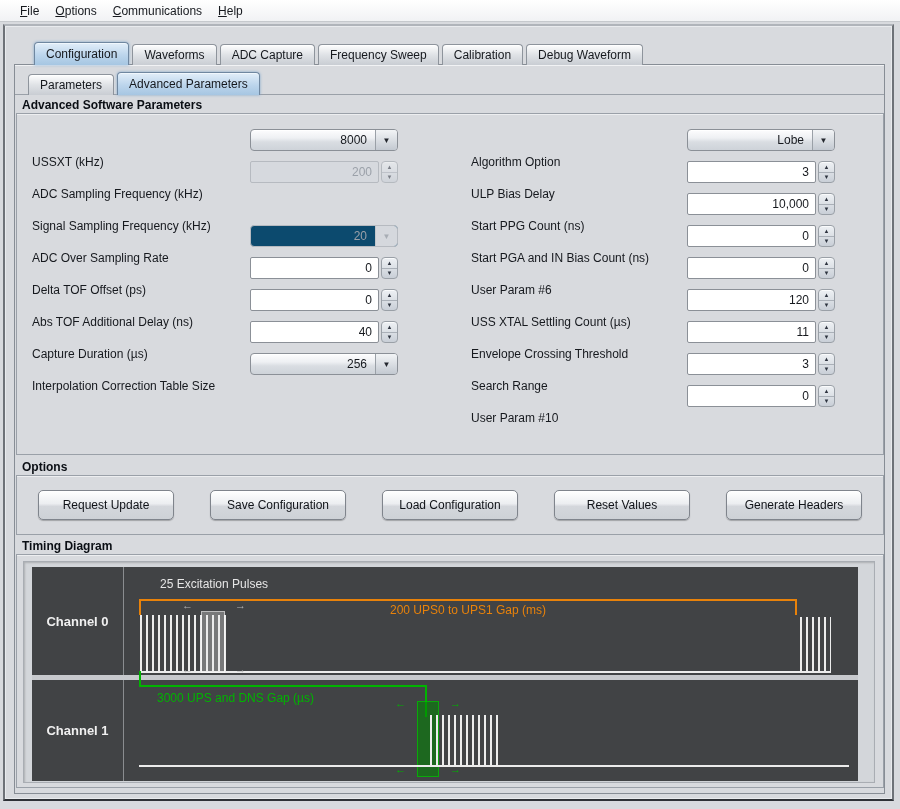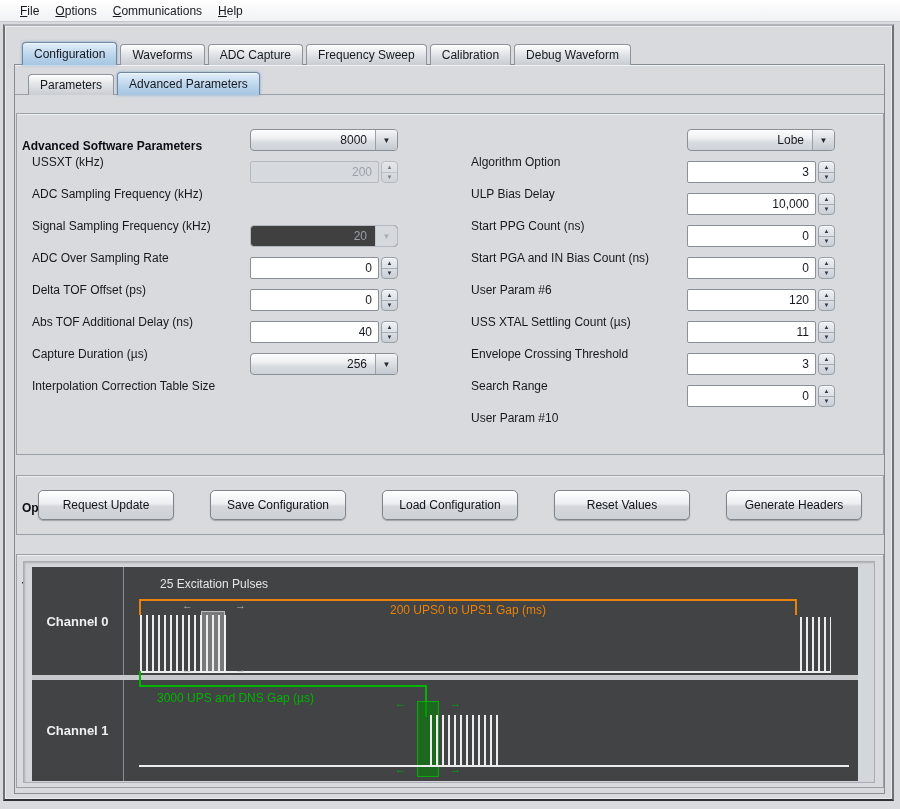--- a/index.html
+++ b/index.html
@@ -19,41 +19,41 @@
   .menu-item{padding:2px 8px;cursor:default;}
   .menu-item u{text-decoration:underline;}
   
   #frame{
     position:absolute;left:3px;top:24px;width:891px;height:777px;
     border:2px solid;border-color:#b0b4ba #6e7278 #2e3136 #6e7278;
     box-sizing:border-box;box-shadow:inset 0 0 0 1px #e9ebee;
   }
   
   .tabstrip{position:absolute;display:flex;align-items:flex-end;z-index:3;}
-  #main-tabs{left:22px;top:42px;height:23px;}
+  #main-tabs{left:34px;top:42px;height:23px;}
   #sub-tabs{left:28px;top:72px;height:23px;z-index:4;}
   .tab{
     height:20px;padding:0 11px;display:flex;align-items:center;margin-right:3px;
     border:1px solid #8e949c;border-bottom:none;border-radius:4px 4px 0 0;
     background:linear-gradient(#fefefe,#dfe2e6 50%,#c9cdd3);
     box-shadow:inset 0 1px 0 #ffffff;cursor:default;white-space:nowrap;
   }
   .tab.selected{
     height:22px;
     background:linear-gradient(#e2eef9,#bcd5ec 55%,#a6c6e2);
     border-color:#6f87a0;box-shadow:inset 0 1px 0 #f0f7fd,0 0 3px #7fa6cd;
   }
   
   #main-panel{
     position:absolute;left:14px;top:64px;width:871px;height:730px;
     border:1px solid #878d95;box-sizing:border-box;
     box-shadow:inset 0 1px 0 rgba(255,255,255,.65);
   }
   #sub-line{position:absolute;left:15px;top:94px;width:869px;height:0;border-top:1px solid #9aa0a8;}
-  .sec-title{position:absolute;font-weight:bold;color:#0a0e14;margin-top:41px;}
+  .sec-title{position:absolute;font-weight:bold;color:#0a0e14;}
   .sec-box{
     position:absolute;border:1px solid #9aa0a8;box-sizing:border-box;
     box-shadow:inset 0 1px 0 rgba(255,255,255,.55);
   }
   #sec1-title{left:22px;top:98px;}
   #sec1-box{left:16px;top:113px;width:868px;height:342px;}
   #sec2-title{left:22px;top:460px;}
   #sec2-box{left:16px;top:475px;width:868px;height:60px;}
   #sec3-title{left:22px;top:539px;}
   #sec3-box{left:16px;top:554px;width:868px;height:234px;}
@@ -73,21 +73,21 @@
     background:linear-gradient(#fdfdfe,#eef0f3 40%,#d9dde2 60%,#ced3d9);
     box-shadow:inset 0 1px 0 #ffffff;
   }
   .combo-val{flex:1;text-align:right;padding-right:8px;}
   .combo-btn{
     width:21px;align-self:stretch;display:flex;align-items:center;justify-content:center;
     border-left:1px solid #9aa0a7;border-radius:0 3px 3px 0;
     background:linear-gradient(#f2f4f6,#c3c9d1);
     font-size:8px;color:#23272e;
   }
-  .combo.disabled{background:#404040;border-color:#b6bac0;box-shadow:none;}
+  .combo.disabled{background:#0c4a6e;border-color:#b6bac0;box-shadow:none;}
   .combo.disabled .combo-val{color:#9aa0a8;}
   .combo.disabled .combo-btn{background:#d5d8dd;border-left-color:#c2c6cb;color:#a8adb4;}
   
   .spinner{width:148px;height:22px;flex:0 0 148px;display:flex;justify-content:center;}
   .spin-field{
     flex:1;border:1px solid #8b9097;background:#fff;border-radius:2px;
     text-align:right;padding-right:6px;line-height:20px;box-sizing:border-box;
   }
   .spin-btns{
     width:17px;margin-left:2px;border:1px solid #9aa0a7;border-radius:4px;overflow:hidden;

